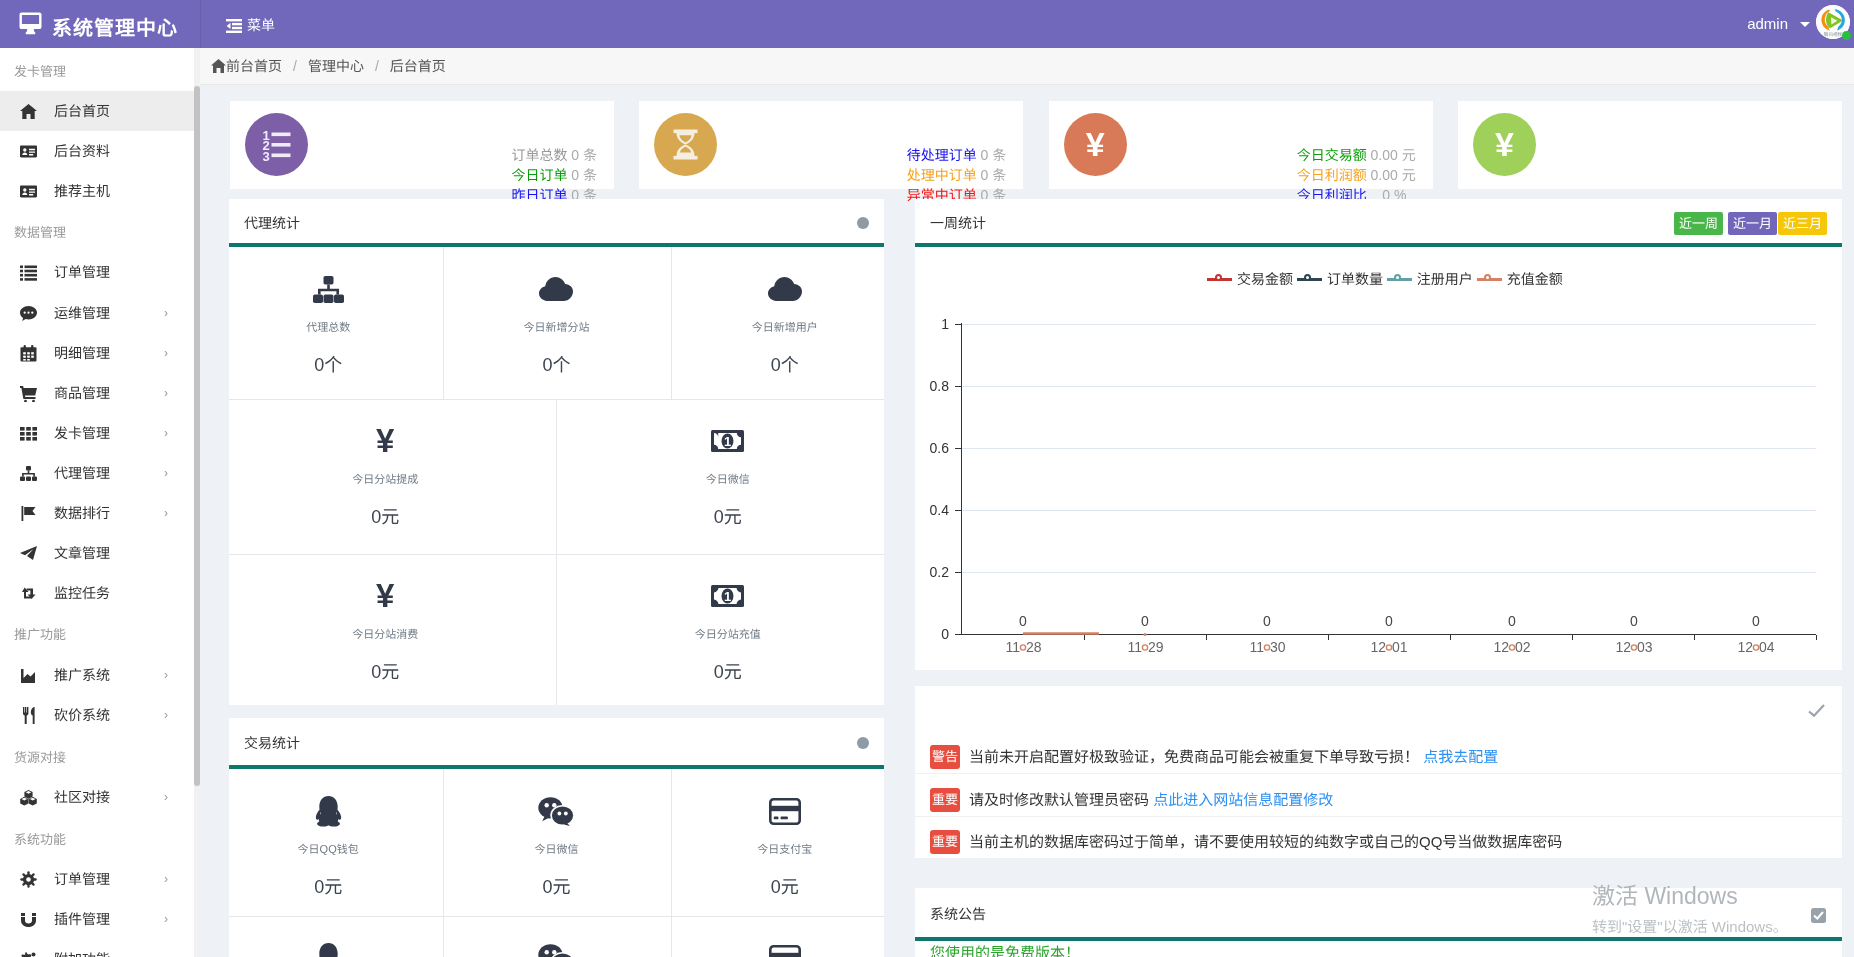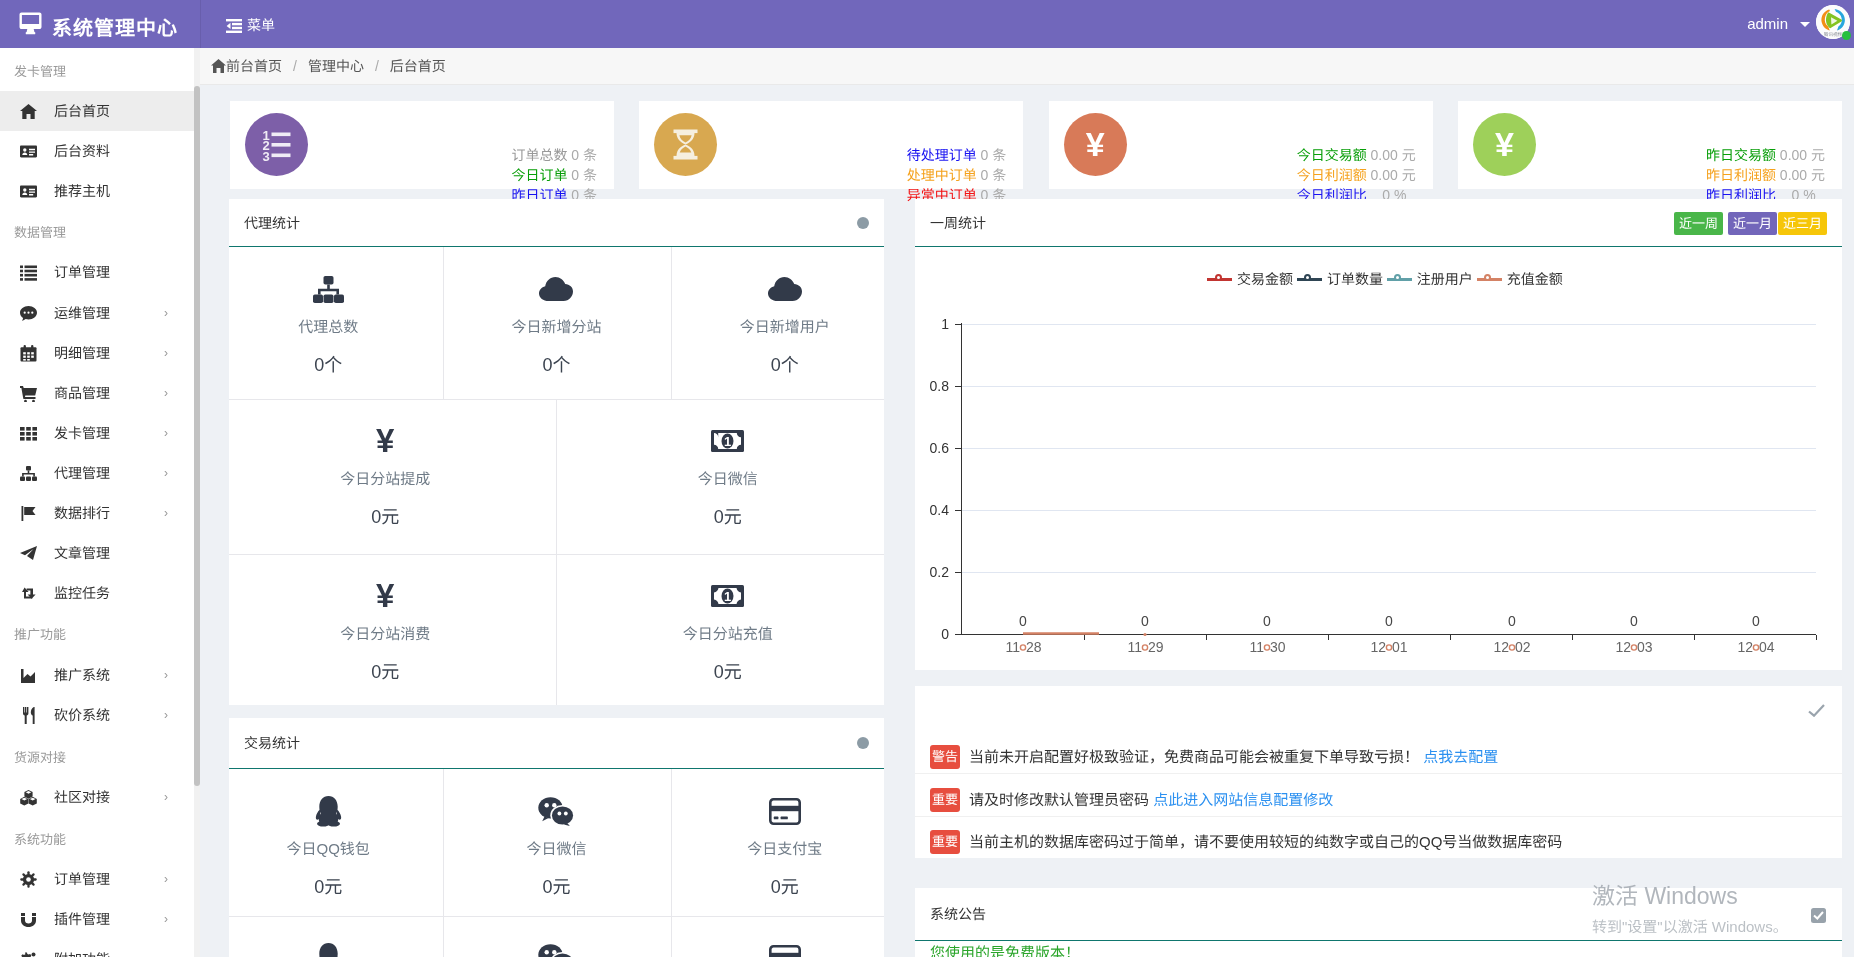--- a/index.html
+++ b/index.html
@@ -31,27 +31,27 @@
 
 .crumb { position:absolute; left:200px; top:48px; width:1654px; height:37px; background:#f7f7f7; border-bottom:1px solid #e9e9e9; font-size:14px; color:#555; line-height:37px; }
 .crumb .sep { color:#aaa; padding:0 11px; }
 
 .card { position:absolute; top:101px; width:384px; height:88px; background:#fff; }
 .card .circ { position:absolute; left:15px; top:12px; width:63px; height:63px; border-radius:50%; color:#fff; }
 .card .lines { position:absolute; right:17px; top:7px; font-size:14px; line-height:20px; color:#aaa;margin-top:37px; }
 .g { color:#089e08; } .bl { color:#1812f1; } .og { color:#f5a21d; } .rd { color:#f31212; } .gy { color:#999; }
 
 .panel { position:absolute; background:#fff; }
-.phead { position:absolute; left:0; top:0; right:0; height:48px; line-height:48px; border-bottom:1px solid #0f766e; font-size:14px; color:#333;padding-left:25px; }
+.phead { position:absolute; left:0; top:0; right:0; height:48px; line-height:48px; border-bottom:4px solid #0f766e; font-size:14px; color:#333;padding-left:25px; }
 .phead .pt { position:absolute; left:15px; top:0; }
 .pdot { position:absolute; width:12px; height:12px; border-radius:50%; background:#8c9ba5; }
 
 .cell { position:absolute; text-align:center; color:#6f7b87; }
 .cell .cic { position:absolute; left:0; right:0; top:0; height:84px; display:flex; align-items:center; justify-content:center; color:#323a49; }
-.cell .clab { position:absolute; left:0; right:0; top:70px; height:20px; line-height:20px; font-size:15px; }
+.cell .clab { position:absolute; left:0; right:0; top:70px; height:20px; line-height:20px; font-size:11px; }
 .cell .cval { position:absolute; left:0; right:0; top:106px; height:24px; line-height:24px; font-size:18px; color:#3c4450; }
 .vline { position:absolute; width:1px; background:#e7e7eb; }
 .hline { position:absolute; height:1px; background:#e7e7eb; }
 
 .btn { position:absolute; top:13px; height:23px; line-height:23px; padding:0 5px; border-radius:2px; color:#fff; font-size:13px; }
 .legend { position:absolute; top:268px; font-size:14px; color:#333; }
 .leg { display:inline-block; margin-right:0; }
 .leg .ll { display:inline-block; position:relative; width:25px; height:2.6px; vertical-align:3px; margin-right:5px; }
 .leg .ll i { position:absolute; left:7.5px; top:-4.2px; width:7px; height:7px; border-radius:50%; border:2px solid; background:#fff; }
 
@@ -351,25 +351,20 @@
 <div class="card" style="left:1048.7px">
   <div class="circ" style="background:#d87a58;text-align:center;font-size:34px;font-weight:bold;line-height:63px">¥</div>
   <div class="lines">
       <div><span class="g">今日交易额</span> 0.00 元</div>
       <div><span class="og">今日利润额</span> 0.00 元</div>
       <div><span class="bl">今日利润比</span>&nbsp;&nbsp;&nbsp;&nbsp;0 %</div>
     </div>
 </div>
 <div class="card" style="left:1458px">
   <div class="circ" style="background:#9ed05a;text-align:center;font-size:34px;font-weight:bold;line-height:63px">¥</div>
-  <div class="lines">
-      <div><span class="g">昨日交易额</span> 0.00 元</div>
-      <div><span class="og">昨日利润额</span> 0.00 元</div>
-      <div><span class="bl">昨日利润比</span>&nbsp;&nbsp;&nbsp;&nbsp;0 %</div>
-    </div>
 </div>
 
 <div class="panel" style="left:229px;top:199px;width:655px;height:506px">
   <div class="phead">
       <span class="pt">代理统计</span>
     </div>
   <div class="pdot" style="right:15px;top:18px"></div>
 
   <div class="vline" style="left:213.5px;top:48px;height:152px"></div>
   <div class="vline" style="left:442px;top:48px;height:152px"></div>

